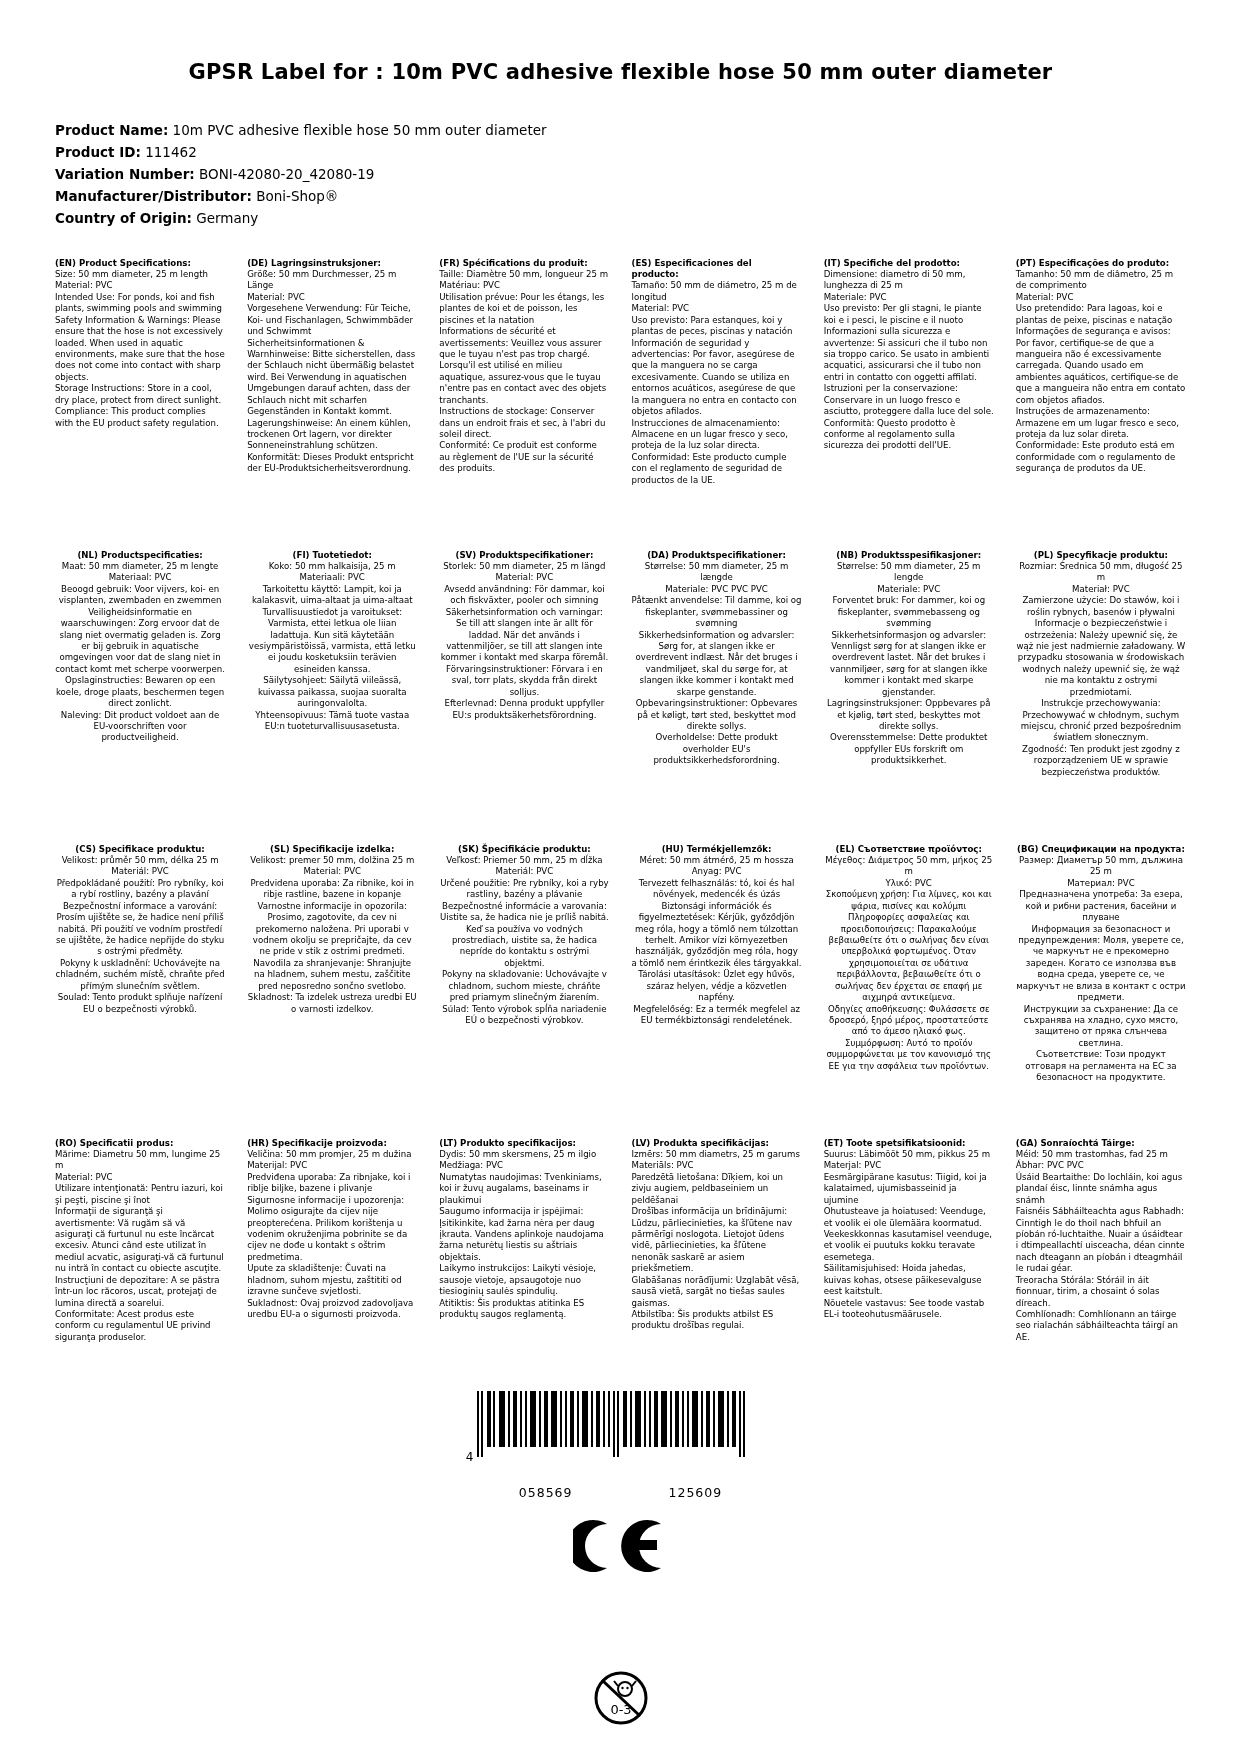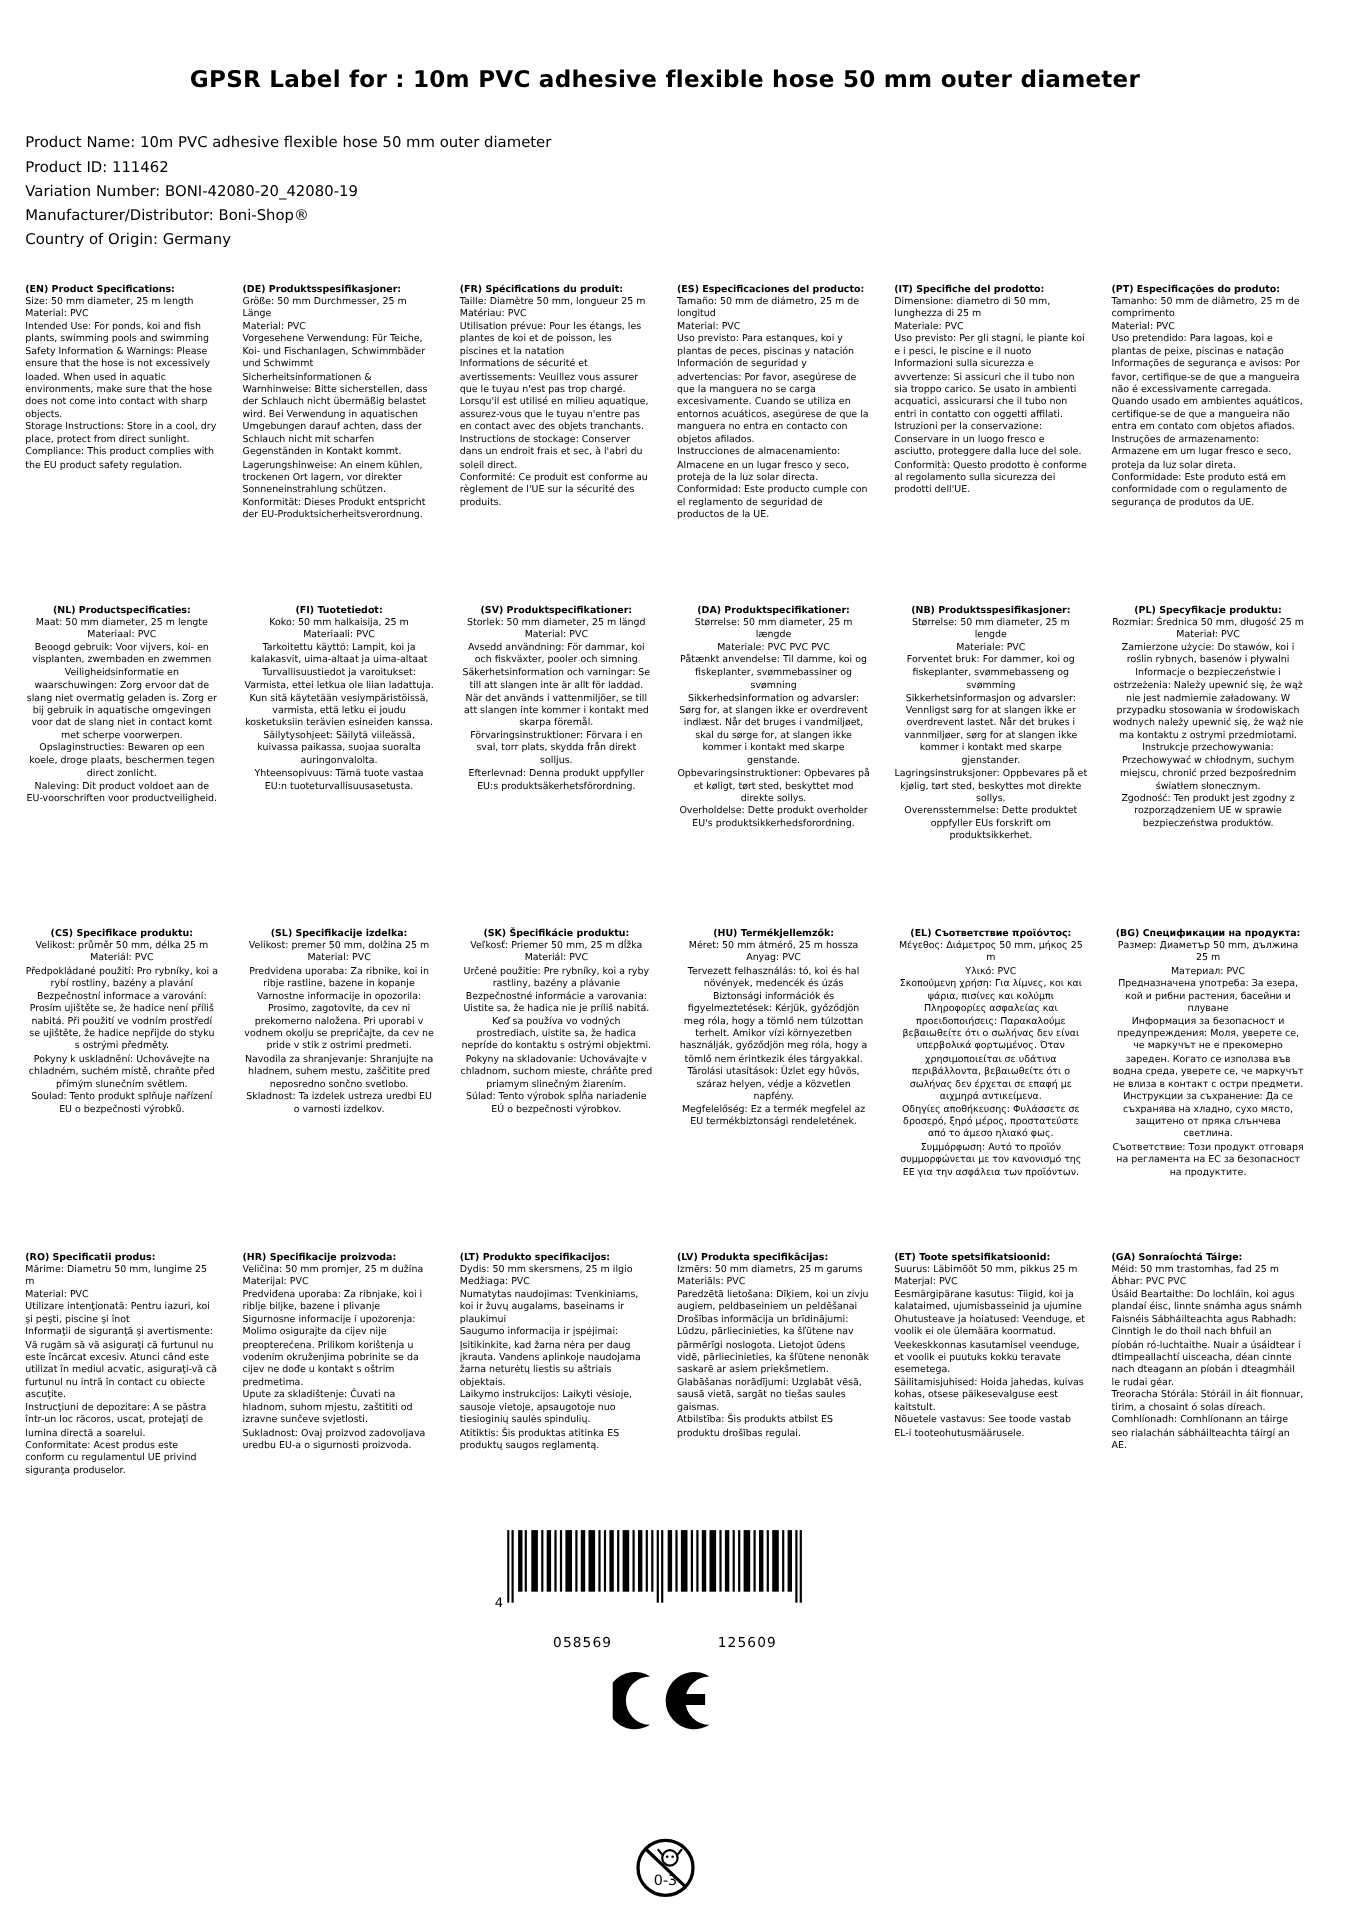--- a/index.html
+++ b/index.html
@@ -11,41 +11,41 @@
     width: 1241px;
     min-height: 1754px;
     font-family: "DejaVu Sans", sans-serif;
     color: #000000;
     -webkit-font-smoothing: antialiased;
   }
   .page {
     width: 1241px;
     min-height: 1754px;
     box-sizing: border-box;
-    padding: 48px 55px 20px 23px;
+    padding: 48px 55px 20px 55px;
     position: relative;
   }
   .doc-title {
     text-align: center;
     font-size: 21px;
     font-weight: bold;
     line-height: 1.35;
     margin: 10px 60px 34px 60px;
     letter-spacing: 0.2px;
   }
   .meta {
     margin: 0 0 28px 0;
     font-size: 13.5px;
     line-height: 1.62;
   }
   .meta-row {
     white-space: nowrap;
   }
   .meta-label {
-    font-weight: normal;
+    font-weight: bold;
   }
   .meta-value {
     font-weight: normal;
   }
 
   .spec-grid {
     display: grid;
     grid-template-columns: repeat(6, 1fr);
     column-gap: 18px;
     row-gap: 0;
@@ -145,21 +145,21 @@
     <div class="spec-cell r1">
       <span class="spec-head">(EN) Product Specifications:</span>
       <span class="spec-body">Size: 50 mm diameter, 25 m length
 Material: PVC
 Intended Use: For ponds, koi and fish plants, swimming pools and swimming
 Safety Information &amp; Warnings: Please ensure that the hose is not excessively loaded. When used in aquatic environments, make sure that the hose does not come into contact with sharp objects.
 Storage Instructions: Store in a cool, dry place, protect from direct sunlight.
 Compliance: This product complies with the EU product safety regulation.</span>
     </div>
     <div class="spec-cell r1">
-      <span class="spec-head">(DE) Produktsspesifikasjoner:</span>
+      <span class="spec-head">(DE) Lagringsinstruksjoner:</span>
       <span class="spec-body">Größe: 50 mm Durchmesser, 25 m Länge
 Material: PVC
 Vorgesehene Verwendung: Für Teiche, Koi- und Fischanlagen, Schwimmbäder und Schwimmt
 Sicherheitsinformationen &amp; Warnhinweise: Bitte sicherstellen, dass der Schlauch nicht übermäßig belastet wird. Bei Verwendung in aquatischen Umgebungen darauf achten, dass der Schlauch nicht mit scharfen Gegenständen in Kontakt kommt.
 Lagerungshinweise: An einem kühlen, trockenen Ort lagern, vor direkter Sonneneinstrahlung schützen.
 Konformität: Dieses Produkt entspricht der EU-Produktsicherheitsverordnung.</span>
     </div>
     <div class="spec-cell r1">
       <span class="spec-head">(FR) Spécifications du produit:</span>
       <span class="spec-body">Taille: Diamètre 50 mm, longueur 25 m

